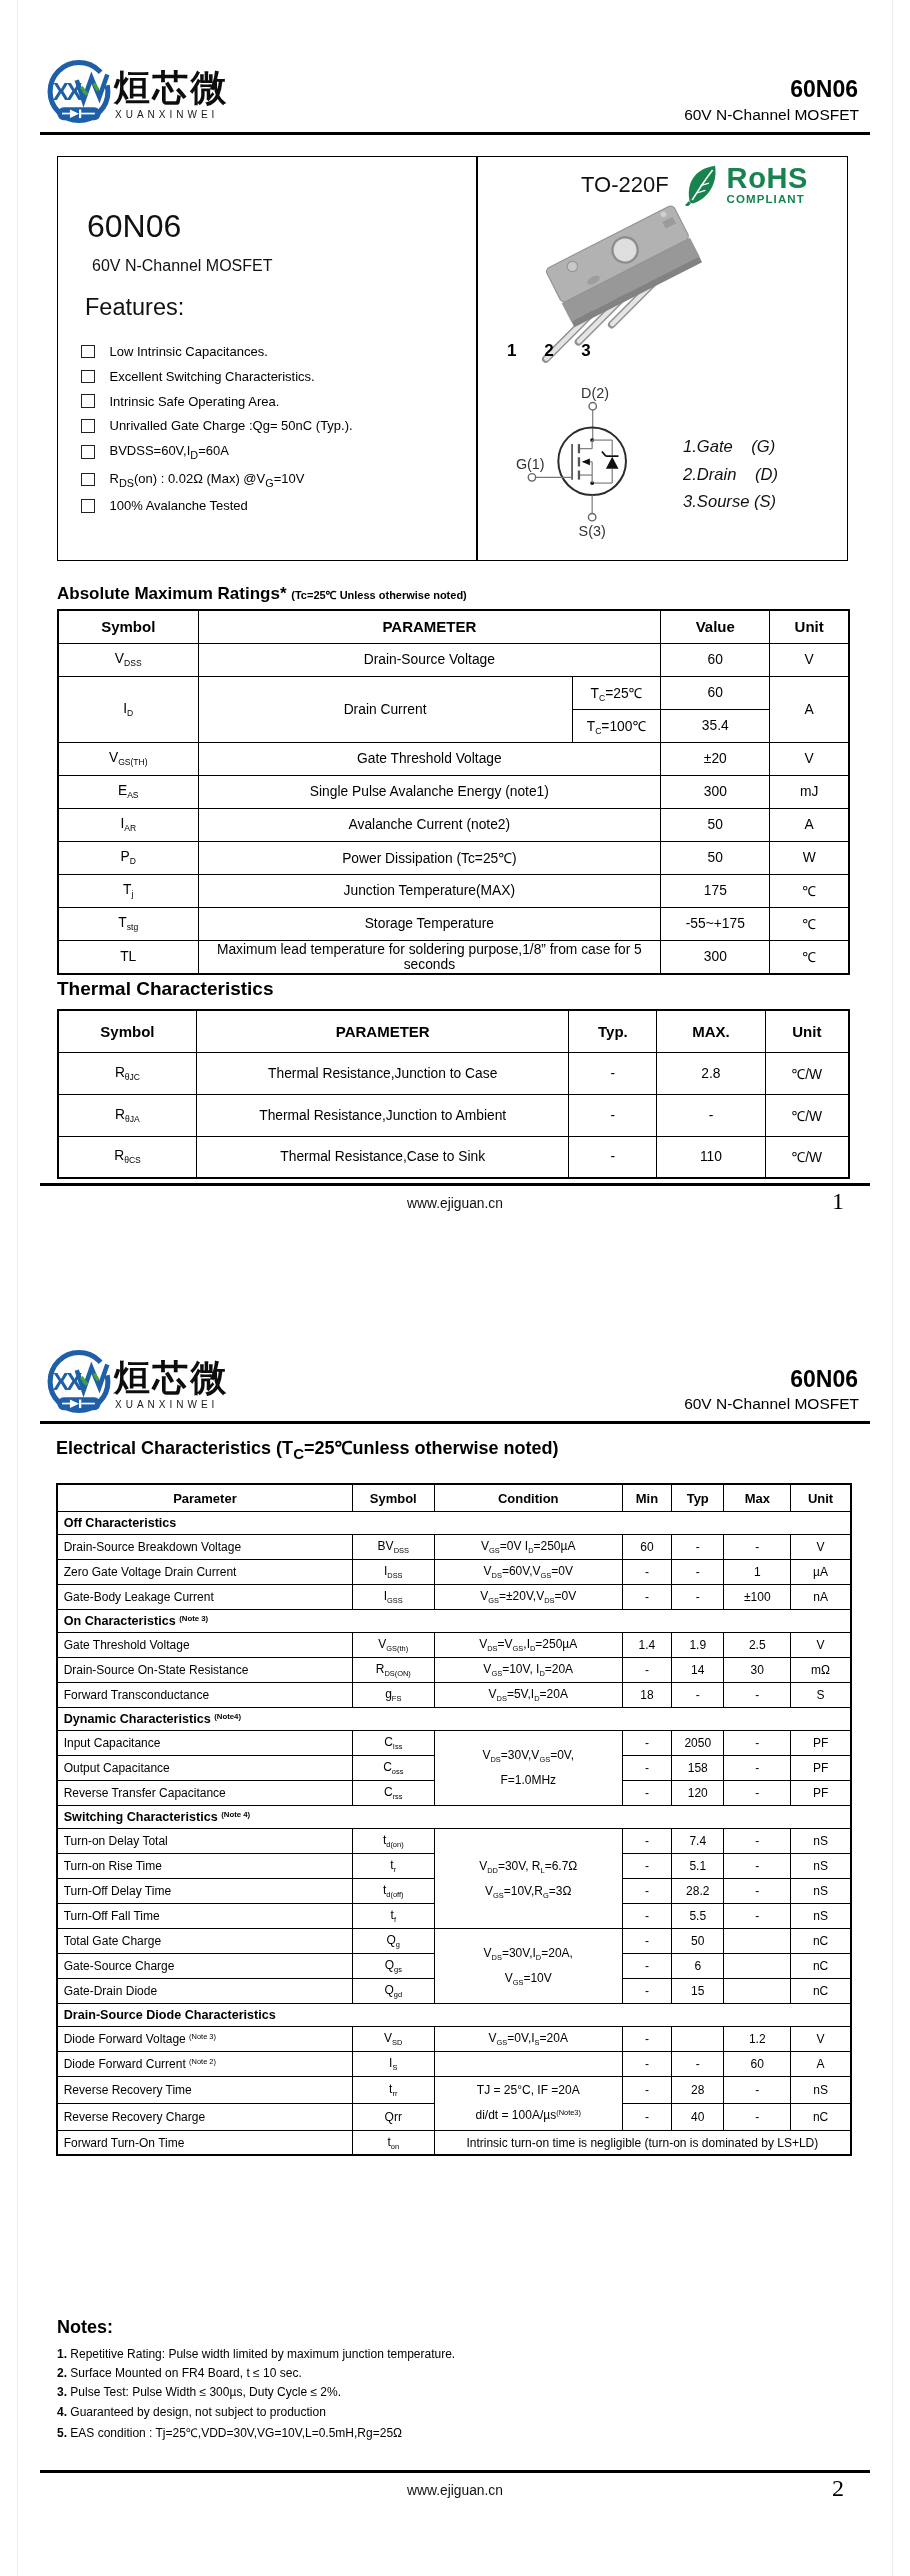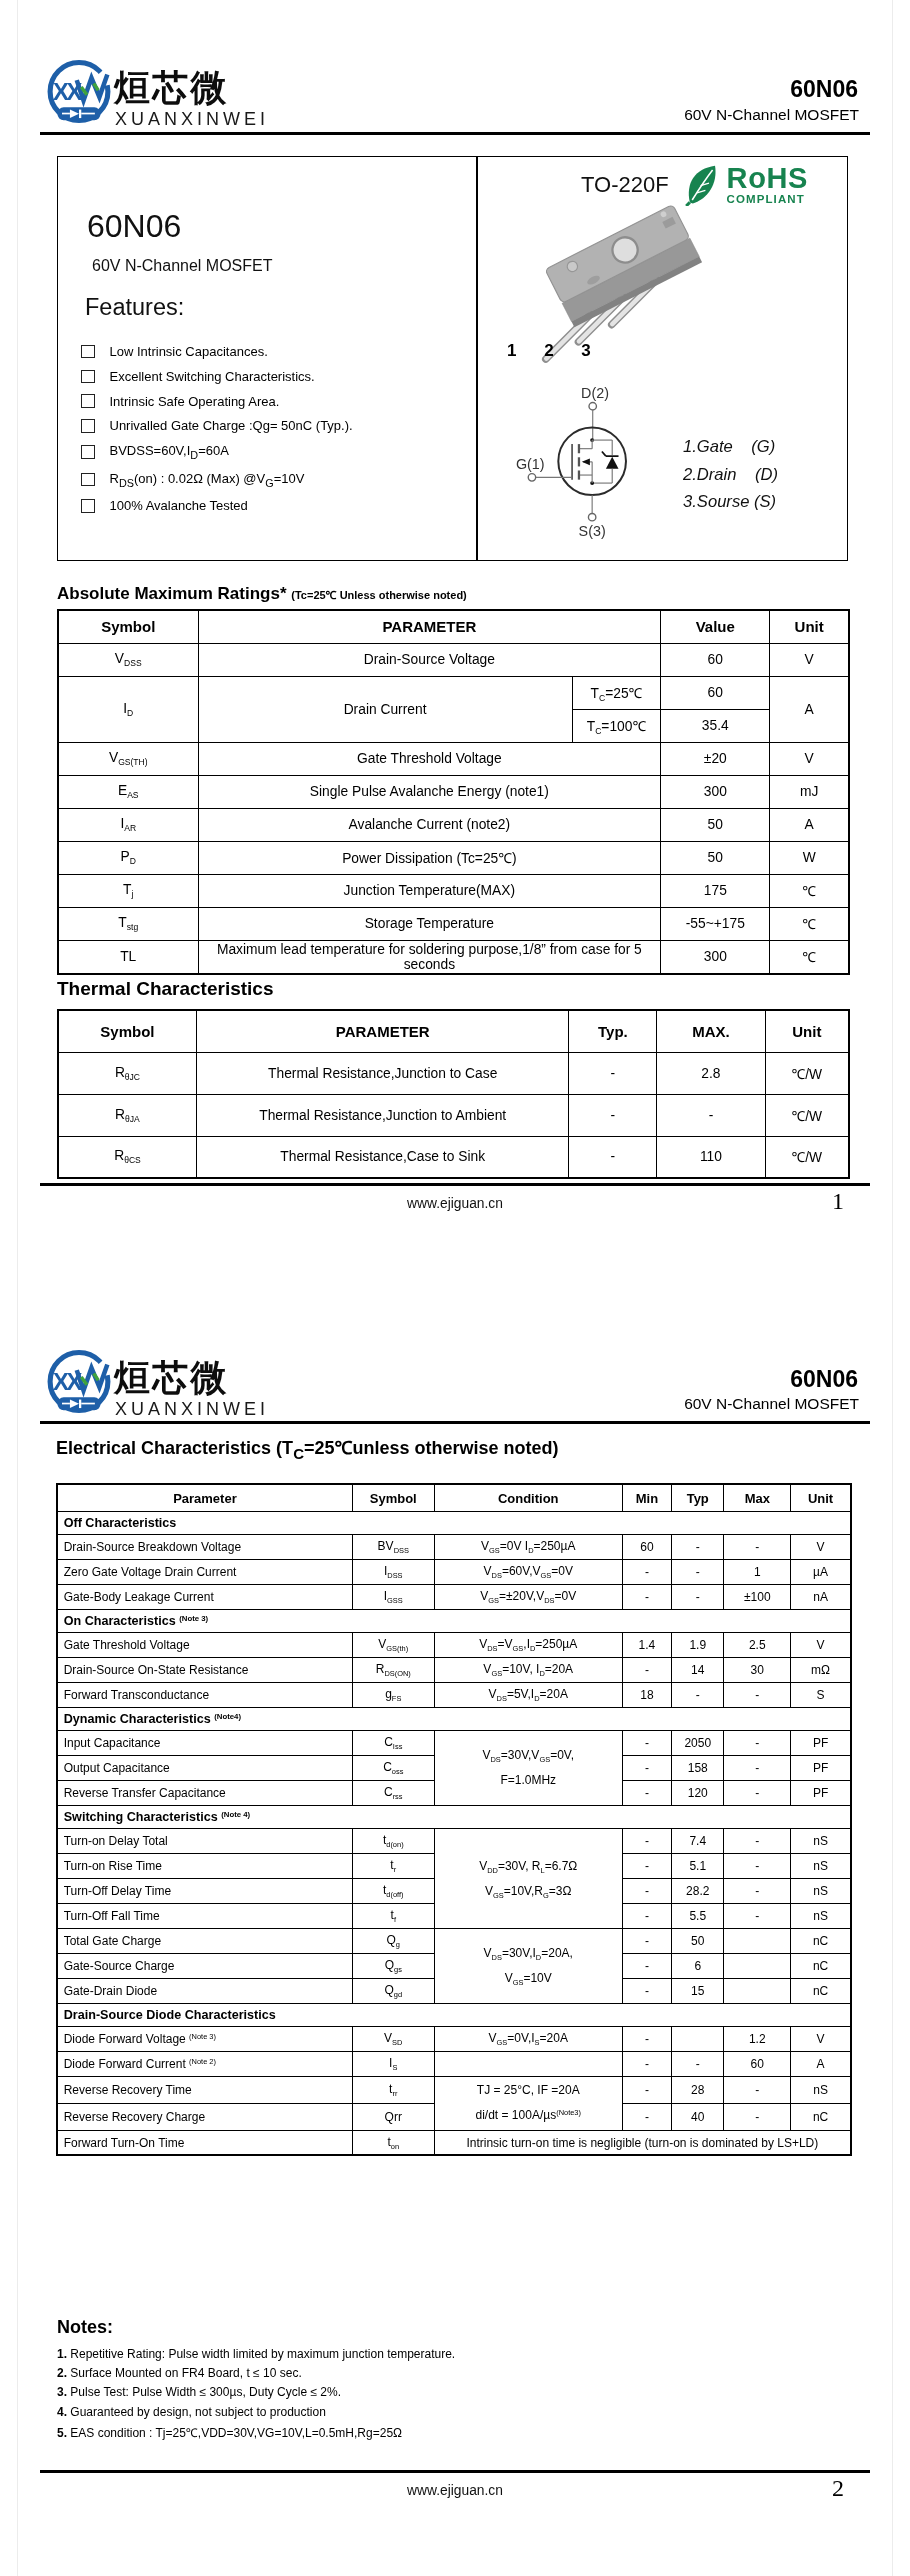--- a/index.html
+++ b/index.html
@@ -2,21 +2,21 @@
 <html style="font-size:9.2px"><head>
 <meta charset="utf-8">
 <style>
   html,body{margin:0;padding:0;background:#ffffff;}
   body{width:910px;height:2576px;position:relative;font-family:"Liberation Sans",sans-serif;color:#000;}
   .r{position:absolute;}
   .edge{position:absolute;top:0;bottom:0;width:1.1px;background:#ececec;}
   
   .logo-mark{position:absolute;}
   .logo-cn{position:absolute;font-size:36px;font-weight:900;letter-spacing:2.3px;color:#0d0d0d;white-space:nowrap;}
-  .logo-en{position:absolute;font-size:18px;letter-spacing:4px;color:#1a1a1a;white-space:nowrap;}
+  .logo-en{position:absolute;font-size:10px;letter-spacing:4px;color:#1a1a1a;white-space:nowrap;}
   .hdr-part{position:absolute;font-size:23px;font-weight:bold;text-align:right;width:229px;}
   .hdr-sub{position:absolute;font-size:15.5px;text-align:right;width:287px;white-space:nowrap;}
   .rule{position:absolute;background:#000;}
   
   .pbox{position:absolute;border:1.7px solid #000;background:#fff;}
   .pbox-div{position:absolute;top:0;bottom:0;width:1.7px;background:#000;}
   .bigpart{position:absolute;font-size:32px;color:#111;}
   .boxsub{position:absolute;font-size:16px;color:#111;}
   .feattitle{position:absolute;font-size:23.5px;color:#111;}
   .features{position:absolute;list-style:none;margin:0;padding:0;}

